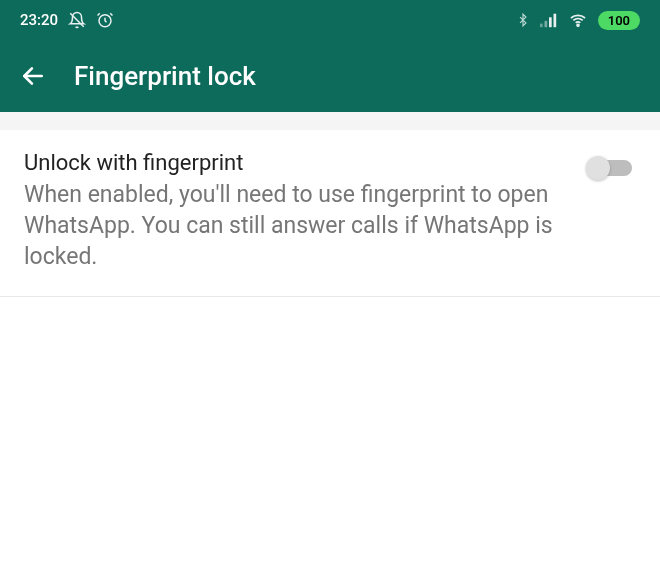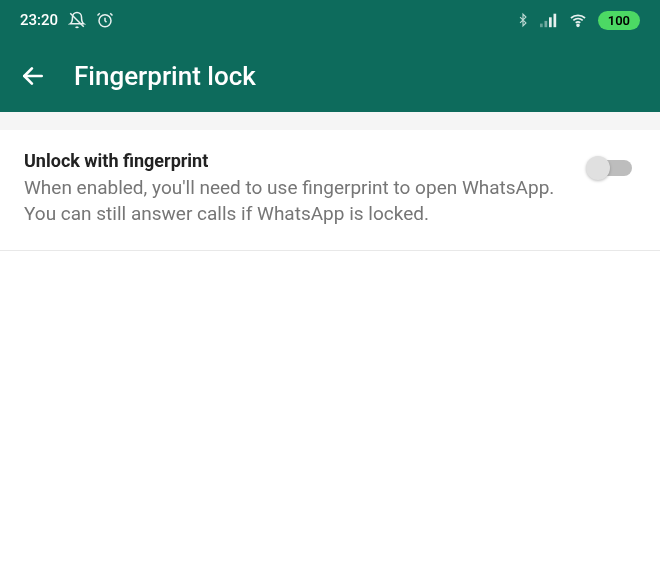--- a/index.html
+++ b/index.html
@@ -74,27 +74,26 @@
       padding: 20px 24px 24px 24px;
       display: flex;
       align-items: flex-start;
       border-bottom: 1px solid #e8e8e8;
     }
     .setting-text {
       flex: 1;
       padding-right: 20px;
     }
     .setting-title {
-      font-size: 18px;
+      font-size: 22px;
       color: #222;
       margin-bottom: 4px;
-      font-weight: bold;
     }
     .setting-desc {
-      font-size: 19px;
+      font-size: 23px;
       color: #767676;
       line-height: 1.35;
     }
     .toggle {
       position: relative;
       width: 48px;
       height: 20px;
       margin-top: 6px;
       cursor: pointer;
     }

